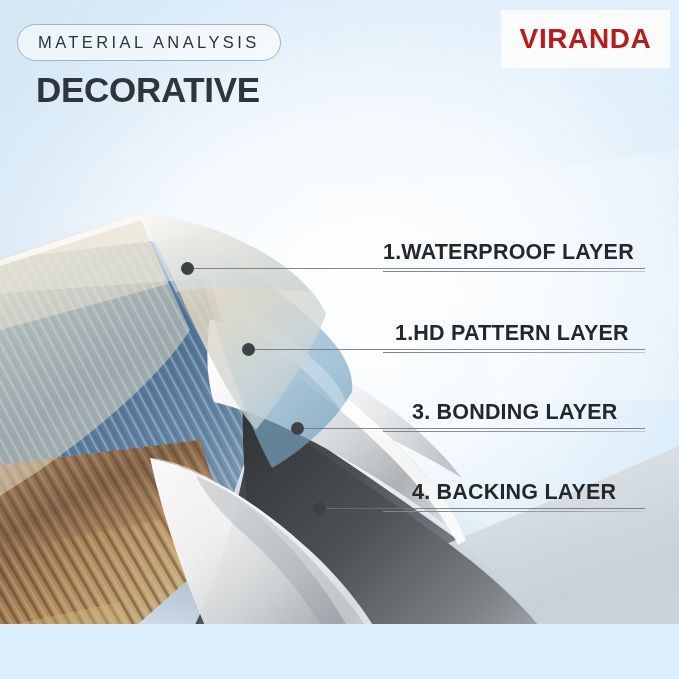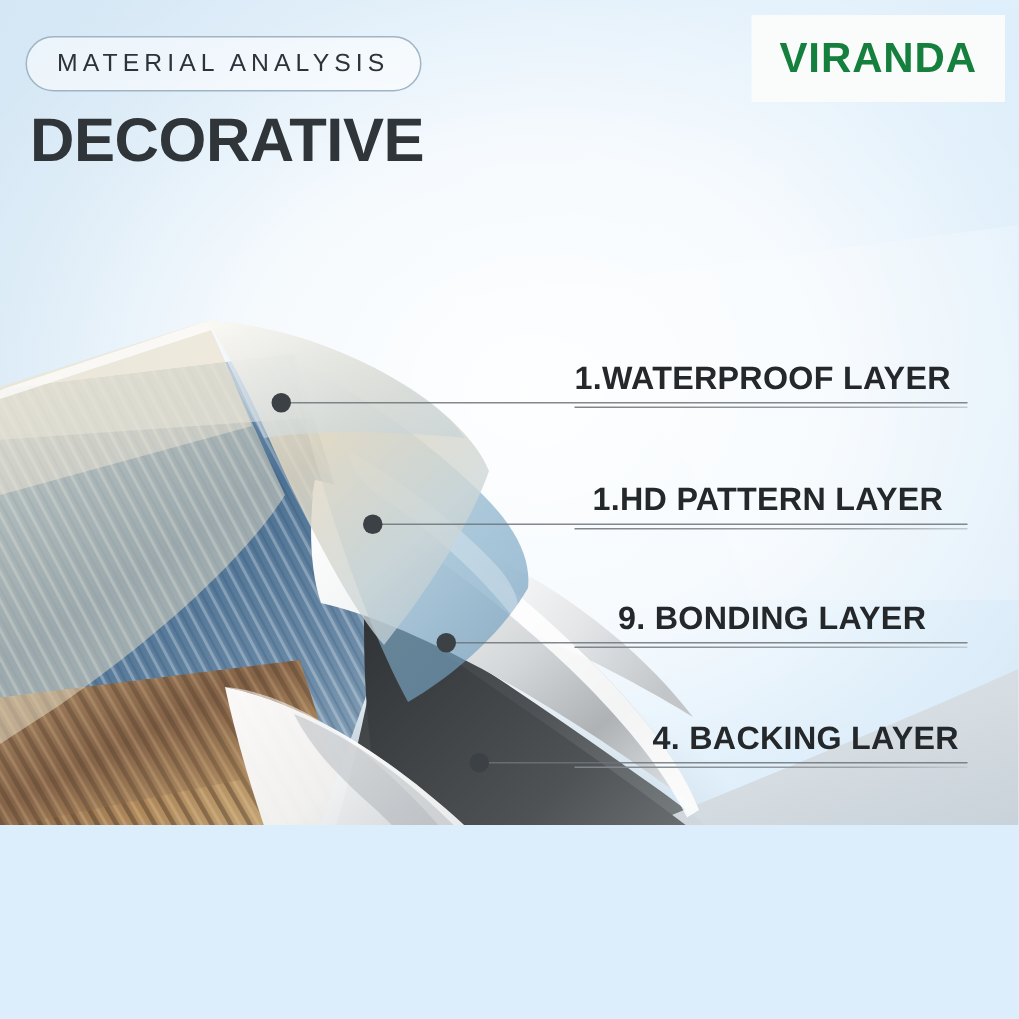--- a/index.html
+++ b/index.html
@@ -5,21 +5,21 @@
   * { margin:0; padding:0; box-sizing:border-box; }
   html, body { width:679px; height:679px; }
   body {
     font-family: "Liberation Sans", sans-serif;
     overflow:hidden;
     background:#dceefb;
   }
 
   #stage {
     position:relative;
-    width:679px; height:550px;
+    width:679px; height:624px;
     overflow:hidden;
     background:
       radial-gradient(ellipse 520px 420px at 52% 47%, rgba(255,255,255,0.96) 0%, rgba(255,255,255,0.72) 38%, rgba(255,255,255,0.16) 66%, rgba(255,255,255,0) 82%),
       linear-gradient(118deg, #d5e7f4 0%, #dbecf9 30%, #e2f0fb 58%, #dbedfa 80%, #d7e9f7 100%);
   }
 
   
   .badge {
     position:absolute; left:17px; top:24px;
     height:37px; padding:0 20px;
@@ -27,37 +27,37 @@
     border:1.6px solid #9fb4c4;
     border-radius:20px;
     background:rgba(255,255,255,0.55);
   }
   .badge-txt {
     font-size:16.5px; letter-spacing:3.4px; color:#2d3338; font-weight:400;
     white-space:nowrap;
   }
 
   .title {
-    position:absolute; left:20px; top:70px;
+    position:absolute; left:36px; top:70px;
     color:#2f3539;
     font-weight:bold;
-    font-size:41px;
+    font-size:35px;
     line-height:1.16;
     letter-spacing:-0.3px;
   }
   .title .l2 { display:block; }
 
   .logo-box {
     position:absolute; left:501px; top:10px;
     width:169px; height:58px;
     background:#fafbfb;
     display:flex; align-items:center; justify-content:center;
   }
   .logo-txt {
-    font-size:28px; font-weight:bold; color:#15803d; letter-spacing:0.6px;text-align:center;
+    font-size:28px; font-weight:bold; color:#b91c1c; letter-spacing:0.6px;text-align:center;
   }
 
   
   #art { position:absolute; left:0; top:0; width:679px; height:679px; }
 
   
   .callout { position:absolute; }
   .co-line {
     position:absolute; height:1px;
     background:#6d7479;
@@ -280,24 +280,24 @@
       </div>
       <div class="callout">
         <div class="co-line" style="left: 248px; top: 349px; width: 397px;"></div>
         <div class="co-dot" style="left: 242px; top: 343px;"></div>
         <div class="co-label" style="left: 395px; top: 321px;">1.HD PATTERN LAYER</div>
         <div class="co-rule" style="left: 383px; top: 352px; width: 262px;"></div>
       </div>
       <div class="callout">
         <div class="co-line" style="left: 297px; top: 428px; width: 348px;"></div>
         <div class="co-dot" style="left: 291px; top: 422px;"></div>
-        <div class="co-label" style="left: 412px; top: 400px;">9. BONDING LAYER</div>
+        <div class="co-label" style="left: 412px; top: 400px;">3. BONDING LAYER</div>
         <div class="co-rule" style="left: 383px; top: 431px; width: 262px;"></div>
       </div>
       <div class="callout">
         <div class="co-line" style="left: 319px; top: 508px; width: 326px;"></div>
         <div class="co-dot" style="left: 313px; top: 502px;"></div>
-        <div class="co-label" style="left: 435px; top: 480px;">4. BACKING LAYER</div>
+        <div class="co-label" style="left: 412px; top: 480px;">4. BACKING LAYER</div>
         <div class="co-rule" style="left: 383px; top: 511px; width: 262px;"></div>
       </div>
     </div>
 
 </div>
 
 </body></html>

